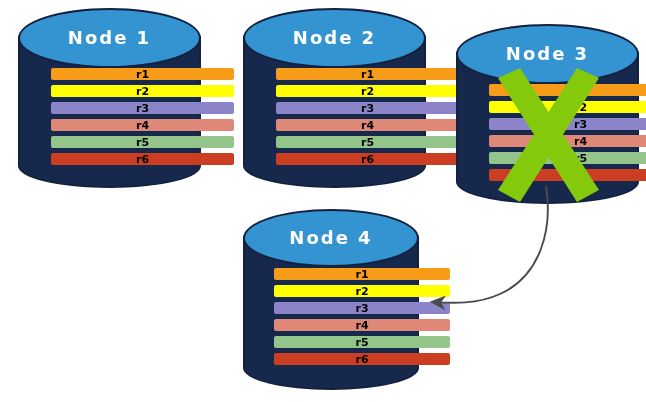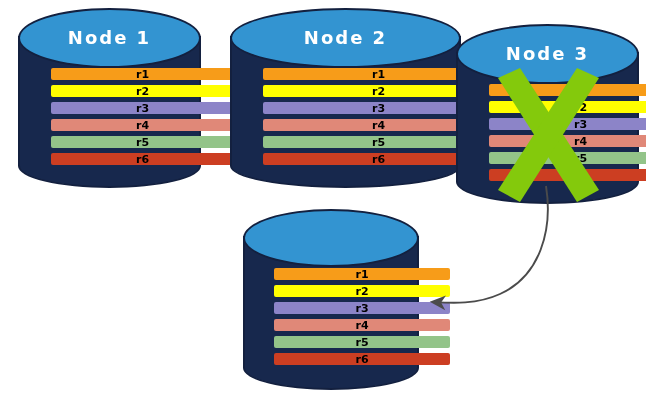--- a/index.html
+++ b/index.html
@@ -117,21 +117,21 @@
         </div>
         <div class="row-bar" style="background: rgb(147, 196, 137); height: 12px; margin-bottom: 5px; font-size: 11px;">
           <span>r5</span>
         </div>
         <div class="row-bar" style="background: rgb(204, 62, 34); height: 12px; margin-bottom: 0px; font-size: 11px;">
           <span>r6</span>
         </div>
       </div>
   </div>
 
-  <div class="node" style="left:230px; top:8px; width:183px; height:180px;padding-left:48px;">
+  <div class="node" style="left:243px; top:8px; width:183px; height:180px;">
     <div class="cyl-body" style="top:28px; height:152px;"></div>
     <div class="cyl-top" style="top:0px; height:60px;"></div>
     <div class="node-title" style="top:19px; font-size:18px;">Node  2</div>
     <div class="rows" style="top:60px; padding:0 33px;">
         <div class="row-bar" style="background: rgb(247, 156, 25); height: 12px; margin-bottom: 5px; font-size: 11px;">
           <span>r1</span>
         </div>
         <div class="row-bar" style="background: rgb(255, 255, 0); height: 12px; margin-bottom: 5px; font-size: 11px;">
           <span>r2</span>
         </div>
@@ -181,20 +181,21 @@
           <polygon points="2,12 24,2 103,124 81,136"></polygon>
           <polygon points="103,12 81,2 2,124 24,136"></polygon>
         </g>
       </svg>
     </div>
   </div>
 
   <div class="node" style="left:243px; top:209px; width:176px; height:181px;">
     <div class="cyl-body" style="top:27px; height:154px;"></div>
     <div class="cyl-top" style="top:0px; height:58px;"></div>
+    <div class="node-title" style="top:18px; font-size:18px;">Node  4</div>
     <div class="rows" style="top:59px; padding:0 31px;">
         <div class="row-bar" style="background: rgb(247, 156, 25); height: 12px; margin-bottom: 5px; font-size: 11px;">
           <span>r1</span>
         </div>
         <div class="row-bar" style="background: rgb(255, 255, 0); height: 12px; margin-bottom: 5px; font-size: 11px;">
           <span>r2</span>
         </div>
         <div class="row-bar" style="background: rgb(140, 132, 200); height: 12px; margin-bottom: 5px; font-size: 11px;">
           <span>r3</span>
         </div>

